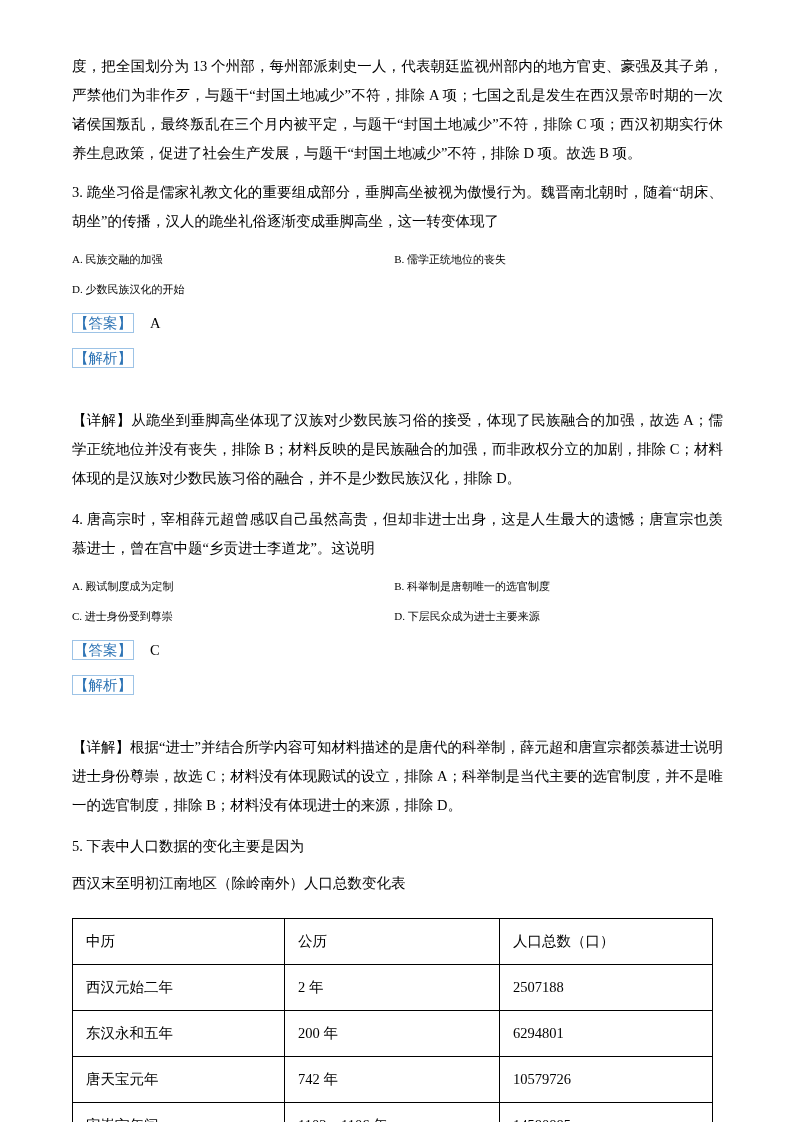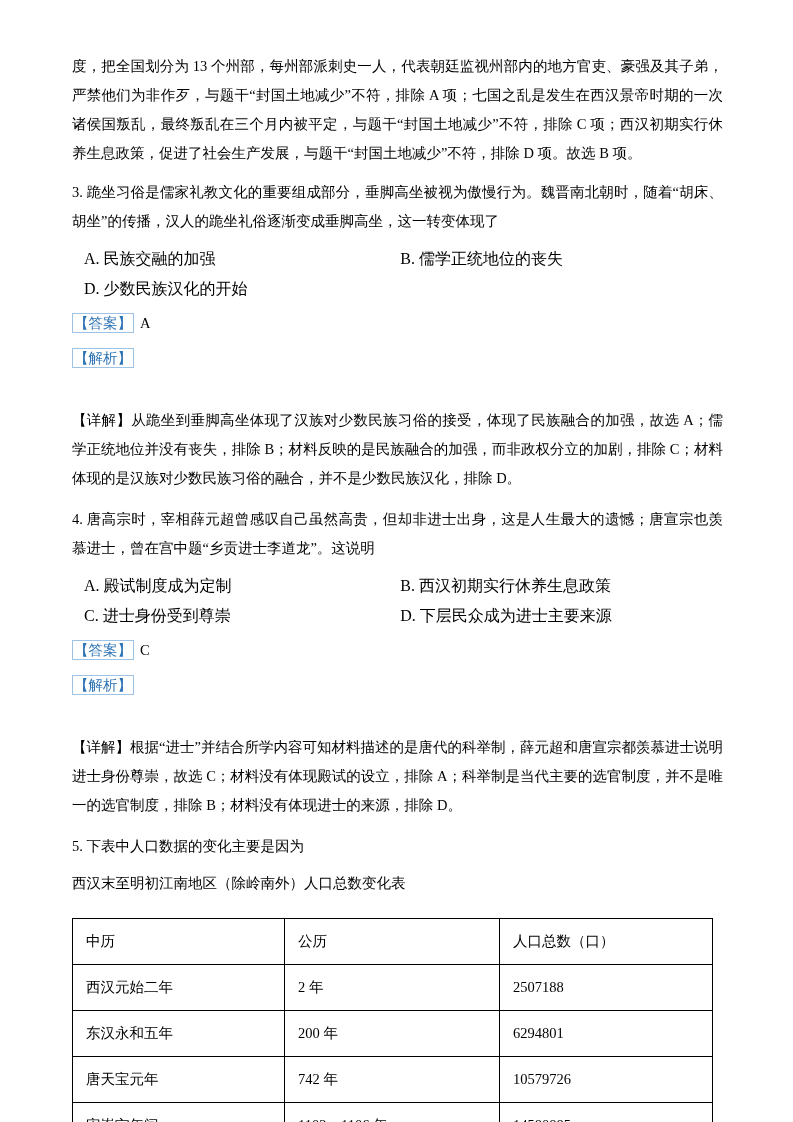--- a/index.html
+++ b/index.html
@@ -21,35 +21,35 @@
   .para {
     font-size: 14.5px;
     line-height: 29px;
     text-align: justify;
     margin: 0 0 8px 0;
   }
   .q-gap { margin-top: 10px; }
   .options {
     display: grid;
     grid-template-columns: 49.5% 50.5%;
-    font-size: 16px;
+    font-size: 11px;
     line-height: 30px;
-    margin: 0 0 4px 12px;
+    margin: 0 0 4px 0;
   }
   .opt { display: block; }
   .meta-line {
     font-size: 14.5px;
     line-height: 31px;
     margin: 0 0 4px 0;
   }
   .blue-label {
     color: #2e74b5;
     border: 1px solid #9dc3e6;
     padding: 1px 1px;
-    margin-right: 6px;
+    margin-right: 16px;
   }
   .detail { margin-bottom: 12px; margin-top: 32px; }
   .table-title { margin-bottom: 20px; }
   .pop-table {
     border-collapse: collapse;
     table-layout: fixed;
     width: 559px;
     margin-top: 16px;
   }
   .pop-table th, .pop-table td {
@@ -83,21 +83,21 @@
     </div>
     <p class="meta-line"><span class="blue-label">【答案】</span><span>A</span></p>
     <p class="meta-line"><span class="blue-label">【解析】</span></p>
     <p class="para detail">【详解】从跪坐到垂脚高坐体现了汉族对少数民族习俗的接受，体现了民族融合的加强，故选 A；儒学正统地位并没有丧失，排除 B；材料反映的是民族融合的加强，而非政权分立的加剧，排除 C；材料体现的是汉族对少数民族习俗的融合，并不是少数民族汉化，排除 D。</p>
   </section>
 
   <section>
     <p class="para q-gap">4. 唐高宗时，宰相薛元超曾感叹自己虽然高贵，但却非进士出身，这是人生最大的遗憾；唐宣宗也羡慕进士，曾在宫中题“乡贡进士李道龙”。这说明</p>
     <div class="options">
       <span class="opt">A. 殿试制度成为定制</span>
-      <span class="opt">B. 西汉初期实行休养生息政策</span>
+      <span class="opt">B. 科举制是唐朝唯一的选官制度</span>
       <span class="opt">C. 进士身份受到尊崇</span>
       <span class="opt">D. 下层民众成为进士主要来源</span>
     </div>
     <p class="meta-line"><span class="blue-label">【答案】</span><span>C</span></p>
     <p class="meta-line"><span class="blue-label">【解析】</span></p>
     <p class="para detail">【详解】根据“进士”并结合所学内容可知材料描述的是唐代的科举制，薛元超和唐宣宗都羡慕进士说明进士身份尊崇，故选 C；材料没有体现殿试的设立，排除 A；科举制是当代主要的选官制度，并不是唯一的选官制度，排除 B；材料没有体现进士的来源，排除 D。</p>
   </section>
 
   <section>
     <p class="para q-gap">5. 下表中人口数据的变化主要是因为</p>

